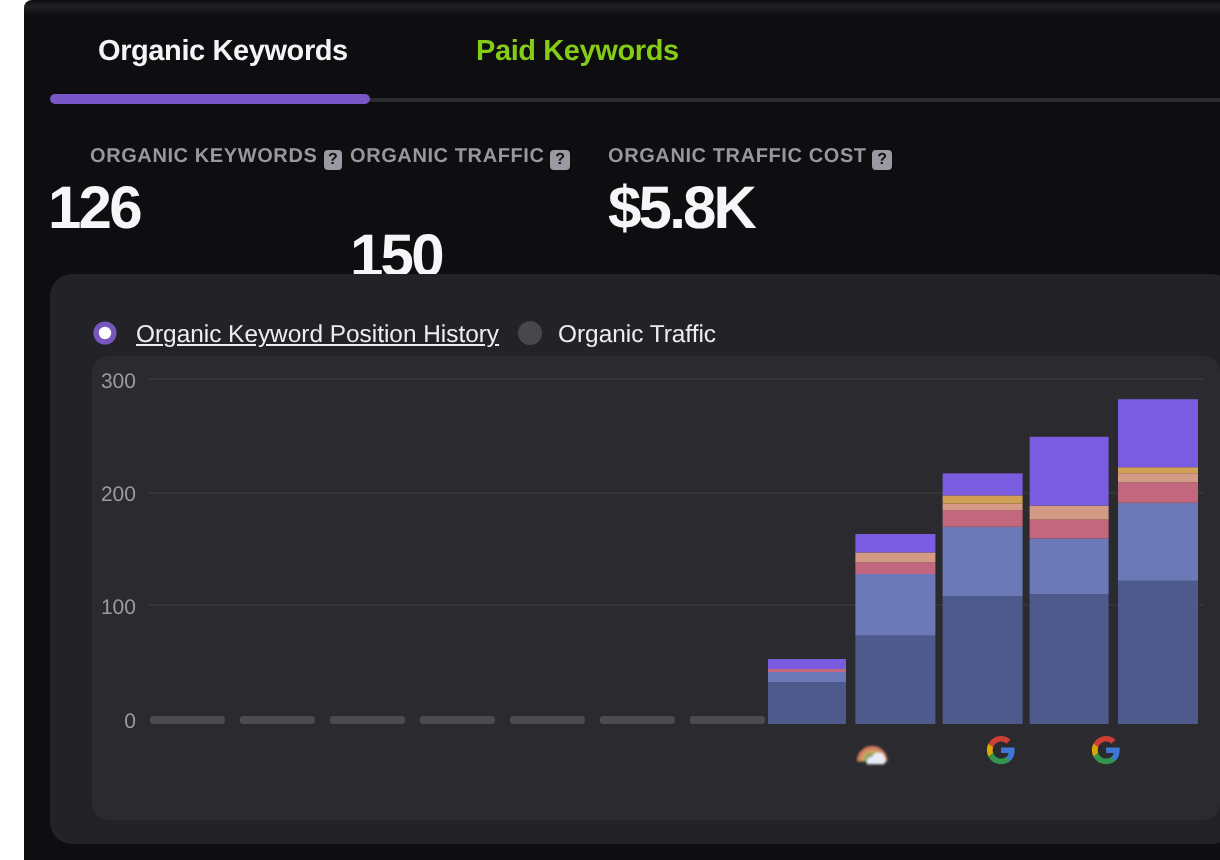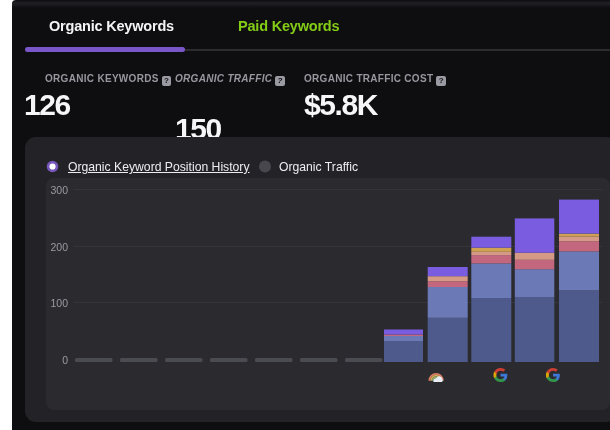--- a/index.html
+++ b/index.html
@@ -27,21 +27,21 @@
 <div class="root">
   <div class="abs" style="left:0;top:0;width:610px;height:8px;background:linear-gradient(180deg, rgba(44,44,52,0.0) 0%, rgba(46,46,54,0.55) 40%, rgba(14,14,17,0) 100%);"></div>
   <div class="abs tab1">Organic Keywords</div>
   <div class="abs tab2">Paid Keywords</div>
   <div class="abs underline"></div>
   <div class="abs tabline"></div>
 
   <div class="abs" style="left:13px;top:68px;margin-left:20px;"><span class="slabel">ORGANIC KEYWORDS</span><span class="qmark">?</span></div>
   <div class="abs sval" style="left:12px;top:90px;">126</div>
 
-  <div class="abs" style="left:163px;top:68px;font-style:italic;"><span class="slabel">ORGANIC TRAFFIC</span><span class="qmark">?</span></div>
+  <div class="abs" style="left:163px;top:68px;"><span class="slabel">ORGANIC TRAFFIC</span><span class="qmark">?</span></div>
   <div class="abs sval" style="left:163px;top:90px;margin-top:24px;">150</div>
 
   <div class="abs" style="left:292px;top:68px;"><span class="slabel">ORGANIC TRAFFIC COST</span><span class="qmark">?</span></div>
   <div class="abs sval" style="left:292px;top:90px;">$5.8K</div>
 
   <div class="abs card"></div>
   <div class="abs panel"></div>
   <div class="abs legtext1">Organic Keyword Position History</div>
   <div class="abs legtext2">Organic Traffic</div>
 

